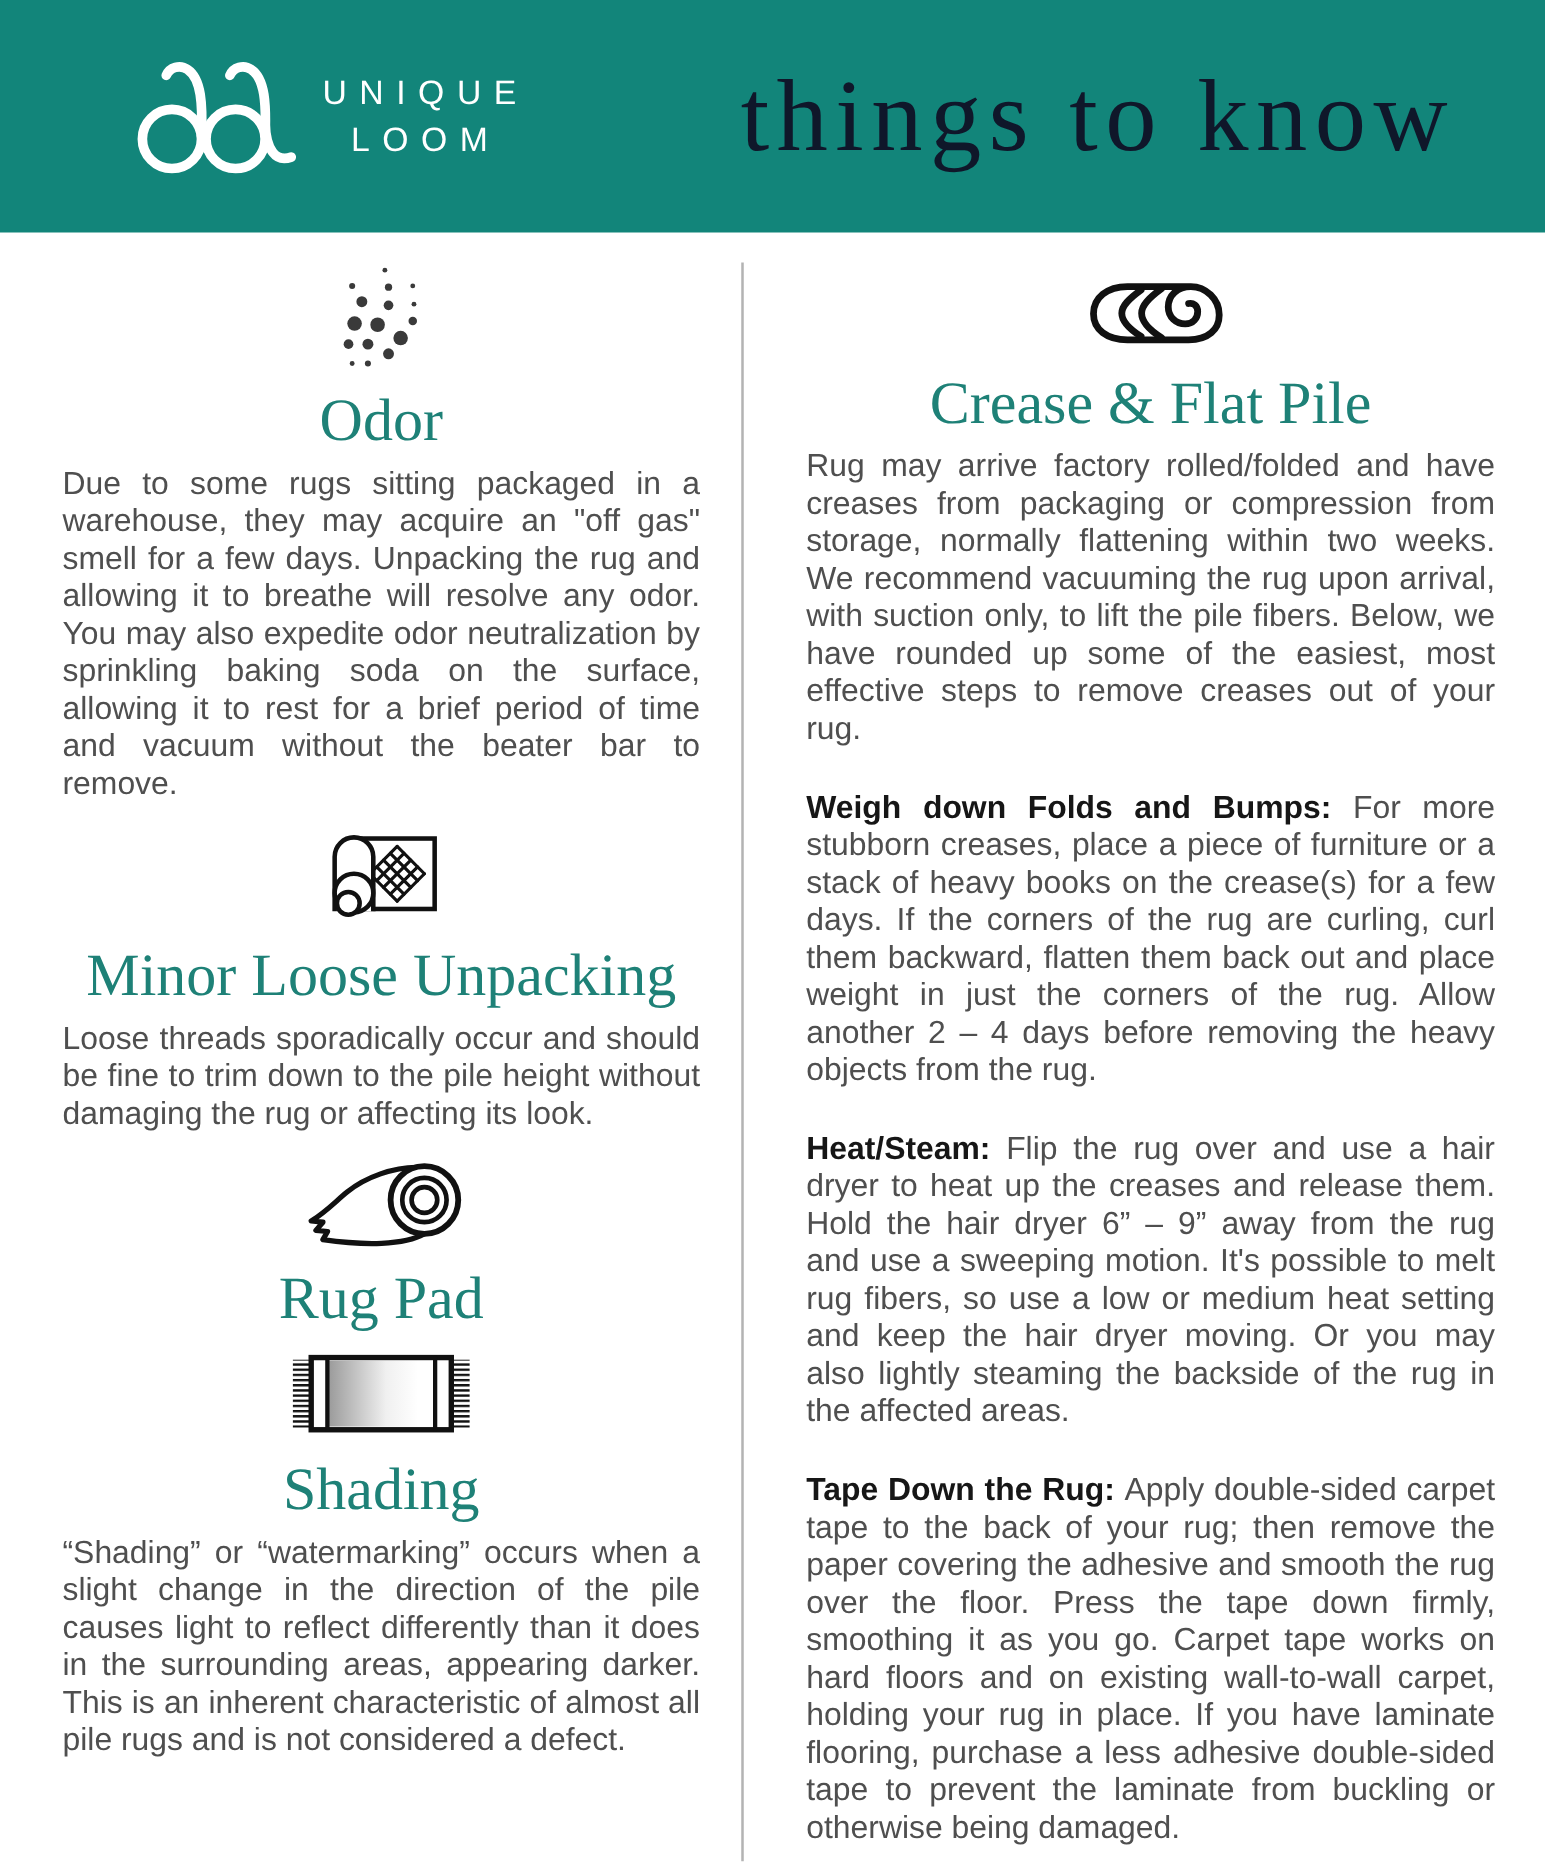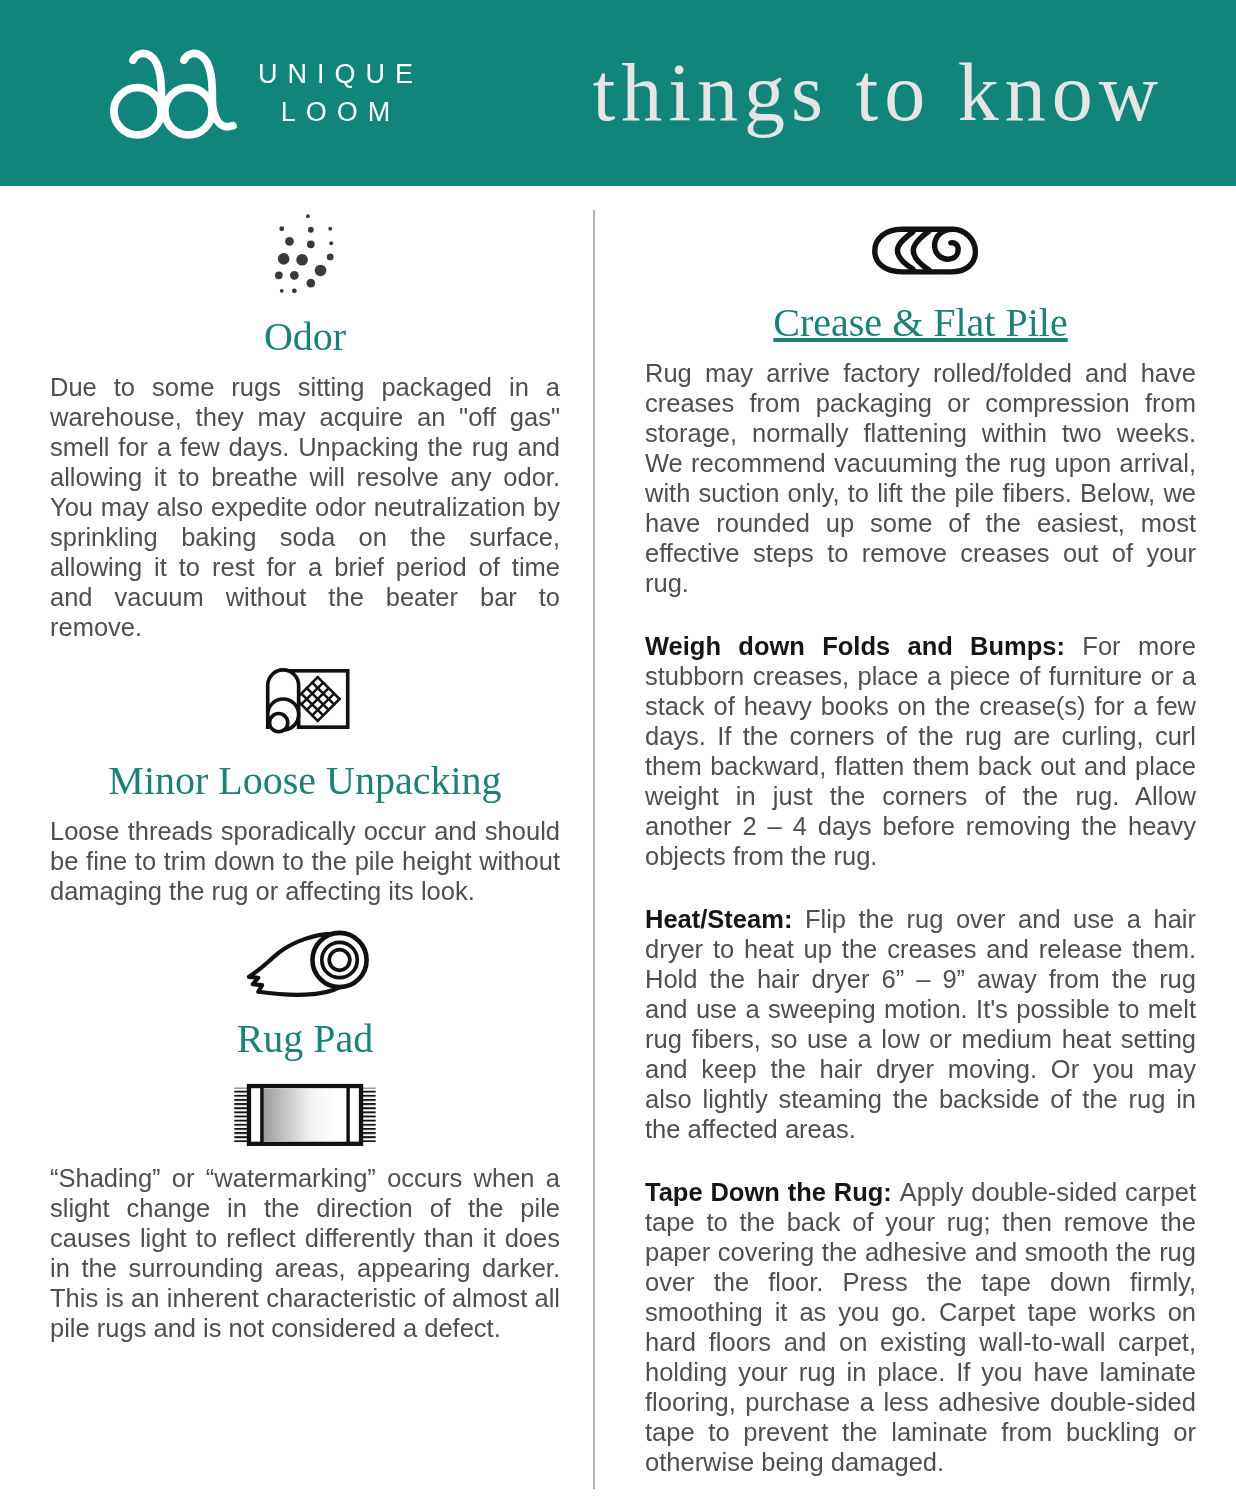--- a/index.html
+++ b/index.html
@@ -27,21 +27,21 @@
     color: #ffffff;
     font-size: 27px;
     letter-spacing: 10px;
     line-height: 38px;
     text-align: center;
     font-weight: 400;
   }
   .page-title {
     margin-left: auto;
     margin-right: 72px;
-    color: #e5e5e5;
+    color: #0f172a;
     font-family: "Liberation Serif", serif;
     font-size: 82px;
     letter-spacing: 6px;
     font-weight: 400;
     white-space: nowrap;
     text-align: right;
   }
 
   
   .columns {
@@ -54,26 +54,26 @@
   .col-right { flex: 1; margin-left: 38px; }
 
   .icon-row { display: flex; justify-content: center; }
   .section { margin-top: 16px; }
   .section:first-child { margin-top: 0; }
 
   h2.sec-heading {
     font-family: "Liberation Serif", serif;
     font-weight: 400;
     color: #1e8177;
-    font-size: 40px;
+    font-size: 48px;
     line-height: 46px;
     text-align: center;
     margin: 18px 0 4px 0;
   }
-  .col-right h2.sec-heading { margin-top: 20px; margin-bottom: 6px; text-decoration: underline; }
+  .col-right h2.sec-heading { margin-top: 20px; margin-bottom: 6px; }
 
   p.body-text {
     margin: 12px;
     font-size: 25.5px;
     line-height: 30px;
     color: #4f4f4f;
     text-align: justify;
   }
   p.tip { margin-top: 33px; }
   .tip-label { font-weight: 700; color: #161616; }
@@ -177,20 +177,21 @@
                 <rect width="6" height="2.2" fill="#111111"></rect>
               </pattern>
             </defs>
             <rect x="5" y="11" width="15" height="63" fill="url(#fringe)"></rect>
             <rect x="154" y="11" width="15" height="63" fill="url(#fringe)"></rect>
             <rect x="22" y="9" width="130" height="67" fill="#ffffff" stroke="#111111" stroke-width="5"></rect>
             <rect x="37" y="12" width="99" height="61" fill="url(#shadeGrad)"></rect>
             <path class="icon-stroke" stroke-width="4" d="M37 9 V76 M137 9 V76"></path>
           </svg>
         </div>
+        <h2 class="sec-heading">Shading</h2>
         <p class="body-text">“Shading” or “watermarking” occurs when a slight change in the direction of the pile causes light to reflect differently than it does in the surrounding areas, appearing darker. This is an inherent characteristic of almost all pile rugs and is not considered a defect.</p>
       </div>
 
     </div>
 
     <div class="divider"></div>
 
     <div class="col-right">
 
       <div class="section">

